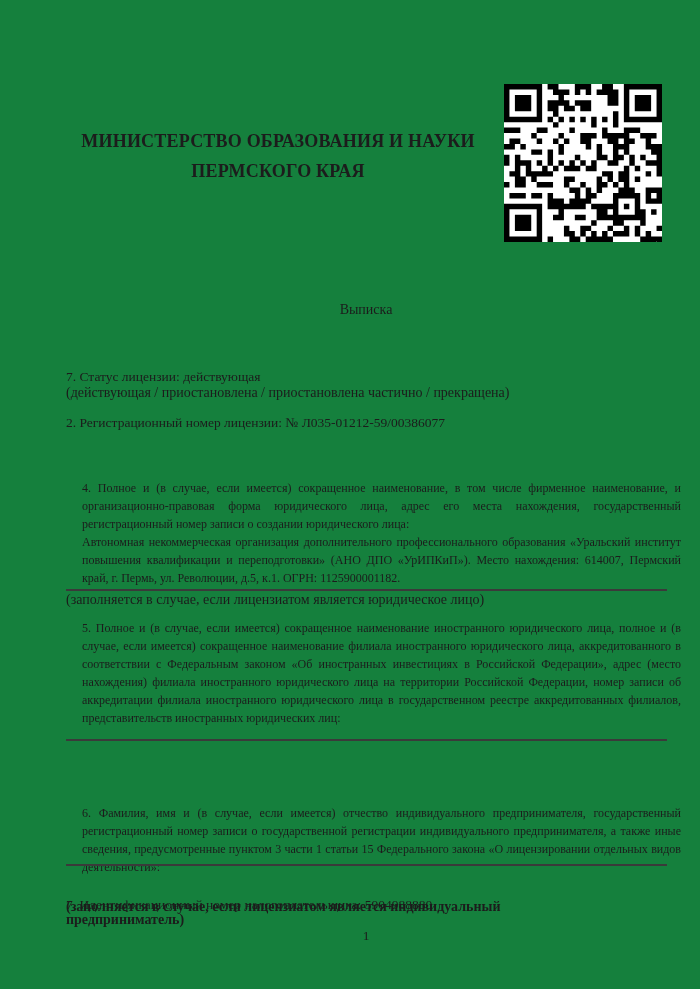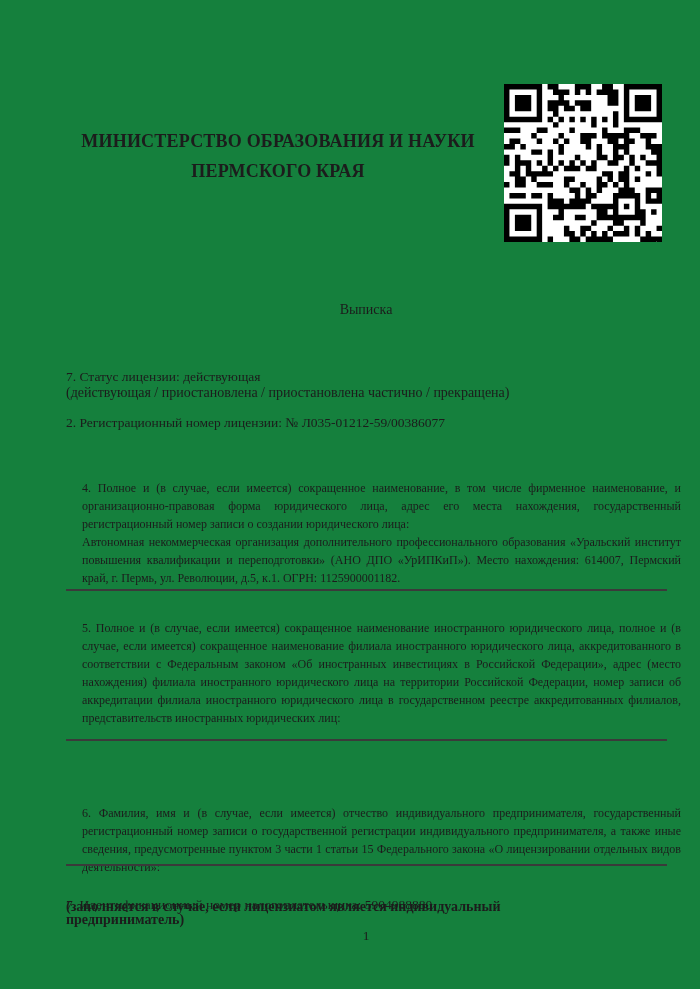--- a/index.html
+++ b/index.html
@@ -56,20 +56,21 @@
   <div class="abs caption cap1">(действующая / приостановлена / приостановлена частично / прекращена)</div>
 
   <div class="abs field-line f2">2. Регистрационный номер лицензии: № Л035-01212-59/00386077</div>
 
 
   <div class="abs para p4">
     <div>4. Полное и (в случае, если имеется) сокращенное наименование, в том числе фирменное наименование, и организационно-правовая форма юридического лица, адрес его места нахождения, государственный регистрационный номер записи о создании юридического лица:</div>
     <div>Автономная некоммерческая организация дополнительного профессионального образования «Уральский институт повышения квалификации и переподготовки» (АНО ДПО «УрИПКиП»). Место нахождения: 614007, Пермский край, г. Пермь, ул. Революции, д.5, к.1. ОГРН: 1125900001182.</div>
   </div>
   <div class="abs rule r4"></div>
+  <div class="abs caption cap4">(заполняется в случае, если лицензиатом является юридическое лицо)</div>
 
   <div class="abs para p5">
     <div>5. Полное и (в случае, если имеется) сокращенное наименование иностранного юридического лица, полное и (в случае, если имеется) сокращенное наименование филиала иностранного юридического лица, аккредитованного в соответствии с Федеральным законом «Об иностранных инвестициях в Российской Федерации», адрес (место нахождения) филиала иностранного юридического лица на территории Российской Федерации, номер записи об аккредитации филиала иностранного юридического лица в государственном реестре аккредитованных филиалов, представительств иностранных юридических лиц:</div>
     <div></div>
   </div>
   <div class="abs rule r5"></div>
 
   <div class="abs para p6">
     <div>6. Фамилия, имя и (в случае, если имеется) отчество индивидуального предпринимателя, государственный регистрационный номер записи о государственной регистрации индивидуального предпринимателя, а также иные сведения, предусмотренные пунктом 3 части 1 статьи 15 Федерального закона «О лицензировании отдельных видов деятельности»:</div>
     <div></div>

